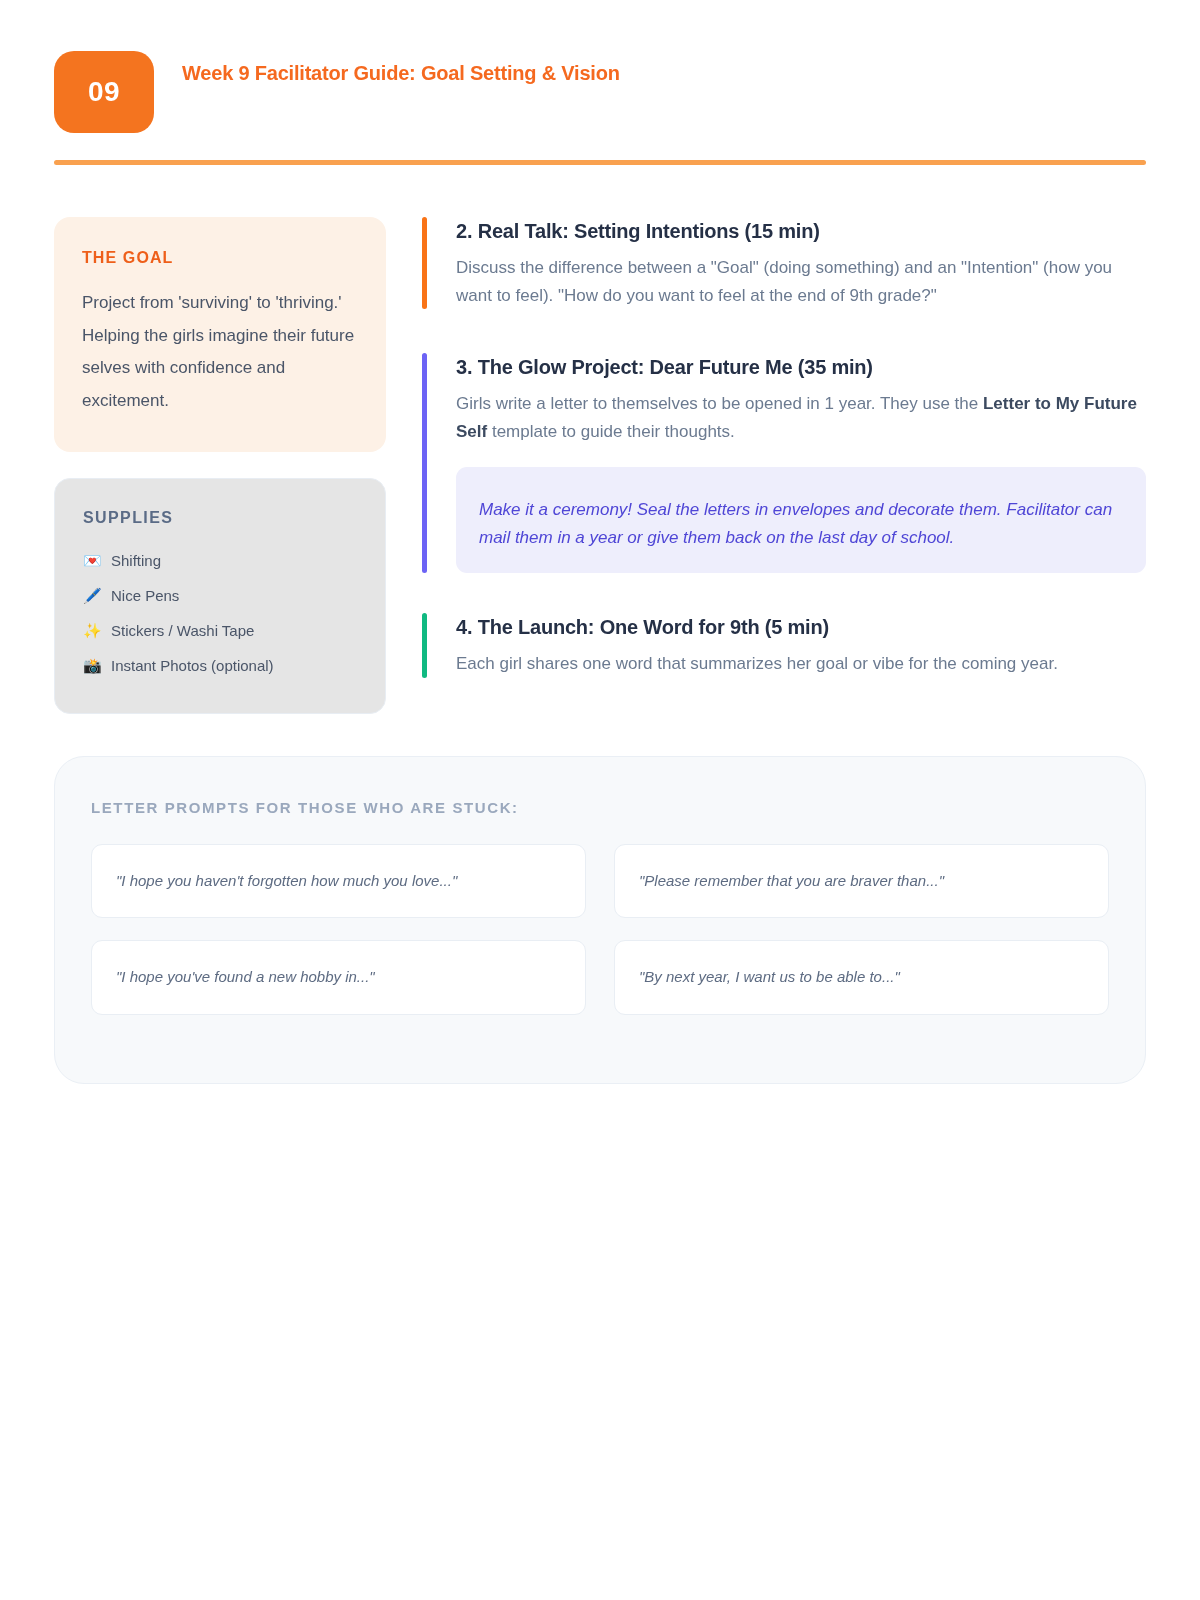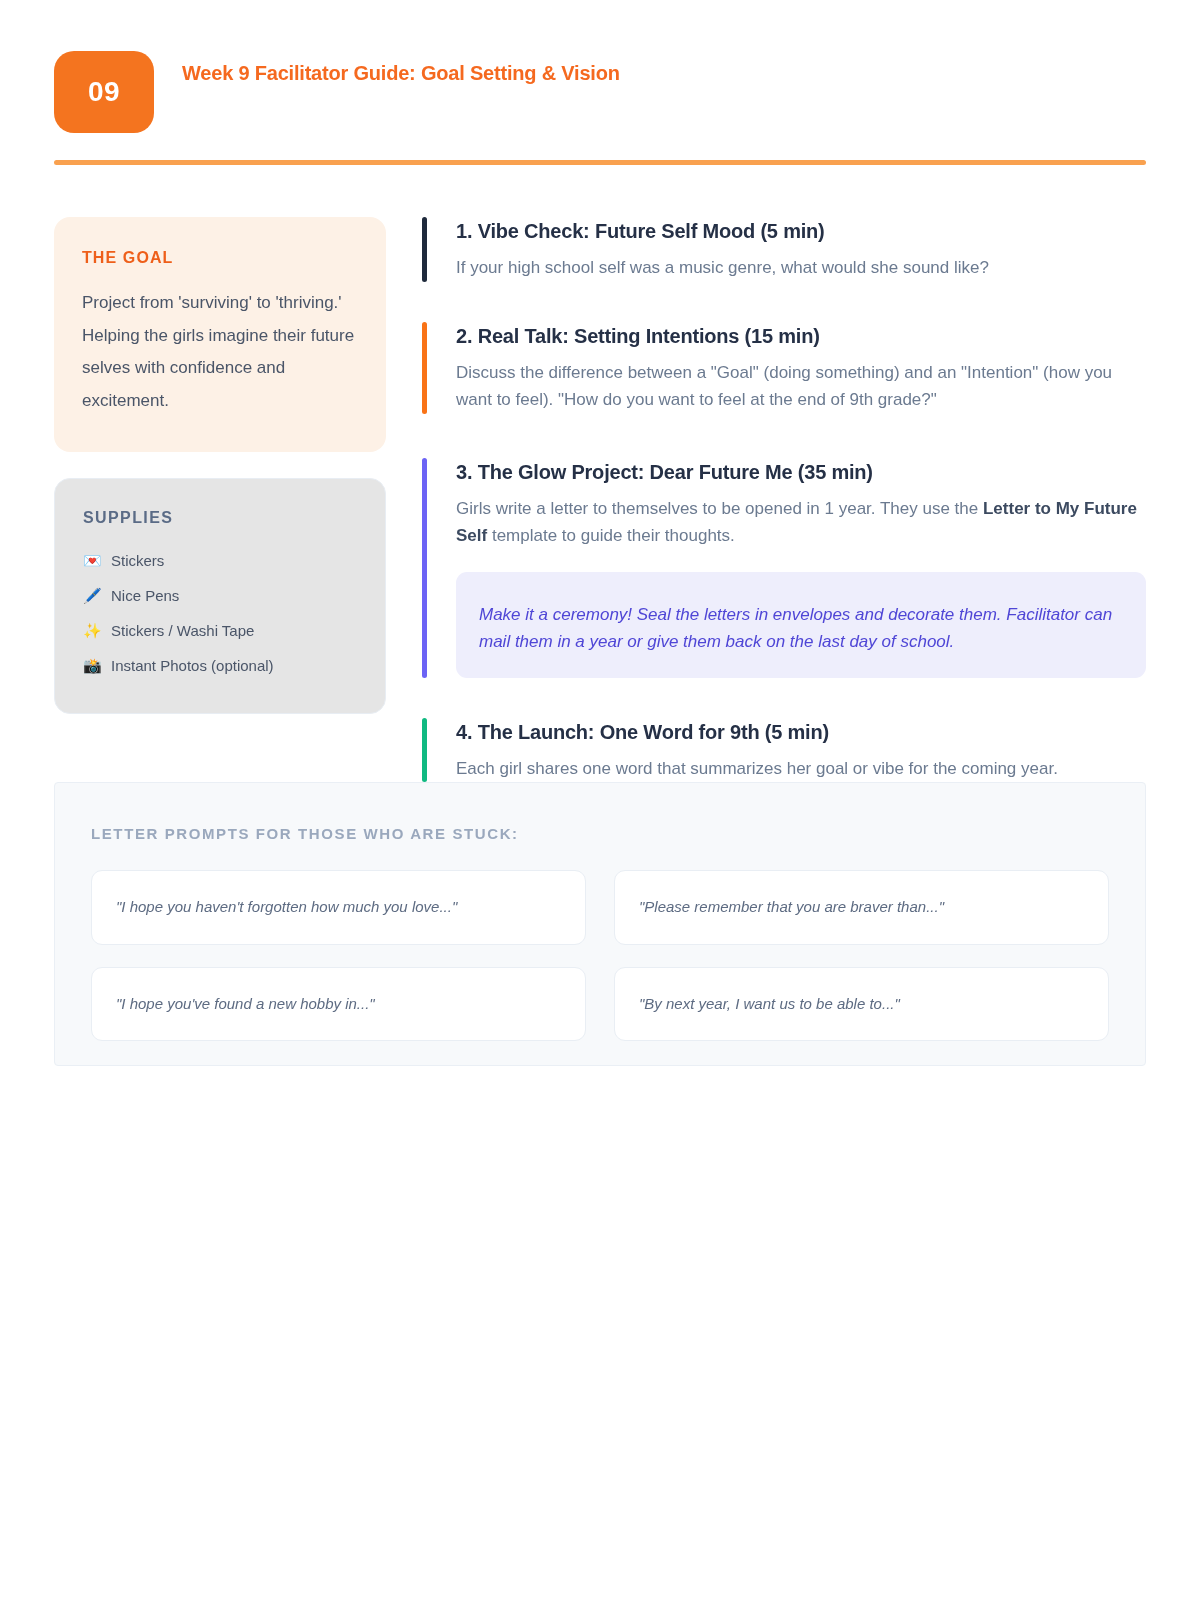--- a/index.html
+++ b/index.html
@@ -192,24 +192,25 @@
 
   .callout-text {
     font-size: 17px;
     line-height: 1.62;
     color: #4f46d6;
     font-style: italic;
   }
 
   
   .prompts-panel {
+    margin-top: 42px;
     background: #f7f9fb;
     border: 1px solid #eaeff5;
-    border-radius: 4px;
-    padding: 42px 36px 24px 36px;
+    border-radius: 30px;
+    padding: 42px 36px 68px 36px;
   }
 
   .prompts-heading {
     font-size: 15px;
     font-weight: bold;
     color: #9aa8bd;
     letter-spacing: 1.6px;
     text-transform: uppercase;
   }
 
@@ -260,21 +261,21 @@
         <div class="goal-label">THE GOAL</div>
         <div class="goal-body">Project from 'surviving' to 'thriving.' Helping the girls imagine their future selves with confidence and excitement.</div>
       </div>
 
       <div class="supplies-card">
         <div class="supplies-label">SUPPLIES</div>
         <div class="supplies-list">
 
           <div class="supply-item">
             <span class="supply-emoji">💌</span>
-            <span>Stickers</span>
+            <span>Shifting</span>
           </div>
 
           <div class="supply-item">
             <span class="supply-emoji">🖊️</span>
             <span>Nice Pens</span>
           </div>
 
           <div class="supply-item">
             <span class="supply-emoji">✨</span>
             <span>Stickers / Washi Tape</span>
@@ -284,27 +285,20 @@
             <span class="supply-emoji">📸</span>
             <span>Instant Photos (optional)</span>
           </div>
 
         </div>
       </div>
     </div>
 
     <div class="right-col">
 
-      <div class="activity" style="margin-bottom:40px;">
-        <div class="accent-bar" style="background:#1f2a3c;"></div>
-        <div class="activity-body">
-          <div class="activity-title">1. Vibe Check: Future Self Mood (5 min)</div>
-          <div class="activity-desc">If your high school self was a music genre, what would she sound like?</div>
-        </div>
-      </div>
 
       <div class="activity" style="margin-bottom:44px;">
         <div class="accent-bar" style="background:#f97316;"></div>
         <div class="activity-body">
           <div class="activity-title">2. Real Talk: Setting Intentions (15 min)</div>
           <div class="activity-desc">Discuss the difference between a "Goal" (doing something) and an "Intention" (how you want to feel). "How do you want to feel at the end of 9th grade?"</div>
         </div>
       </div>
 
       <div class="activity" style="margin-bottom:40px;">

